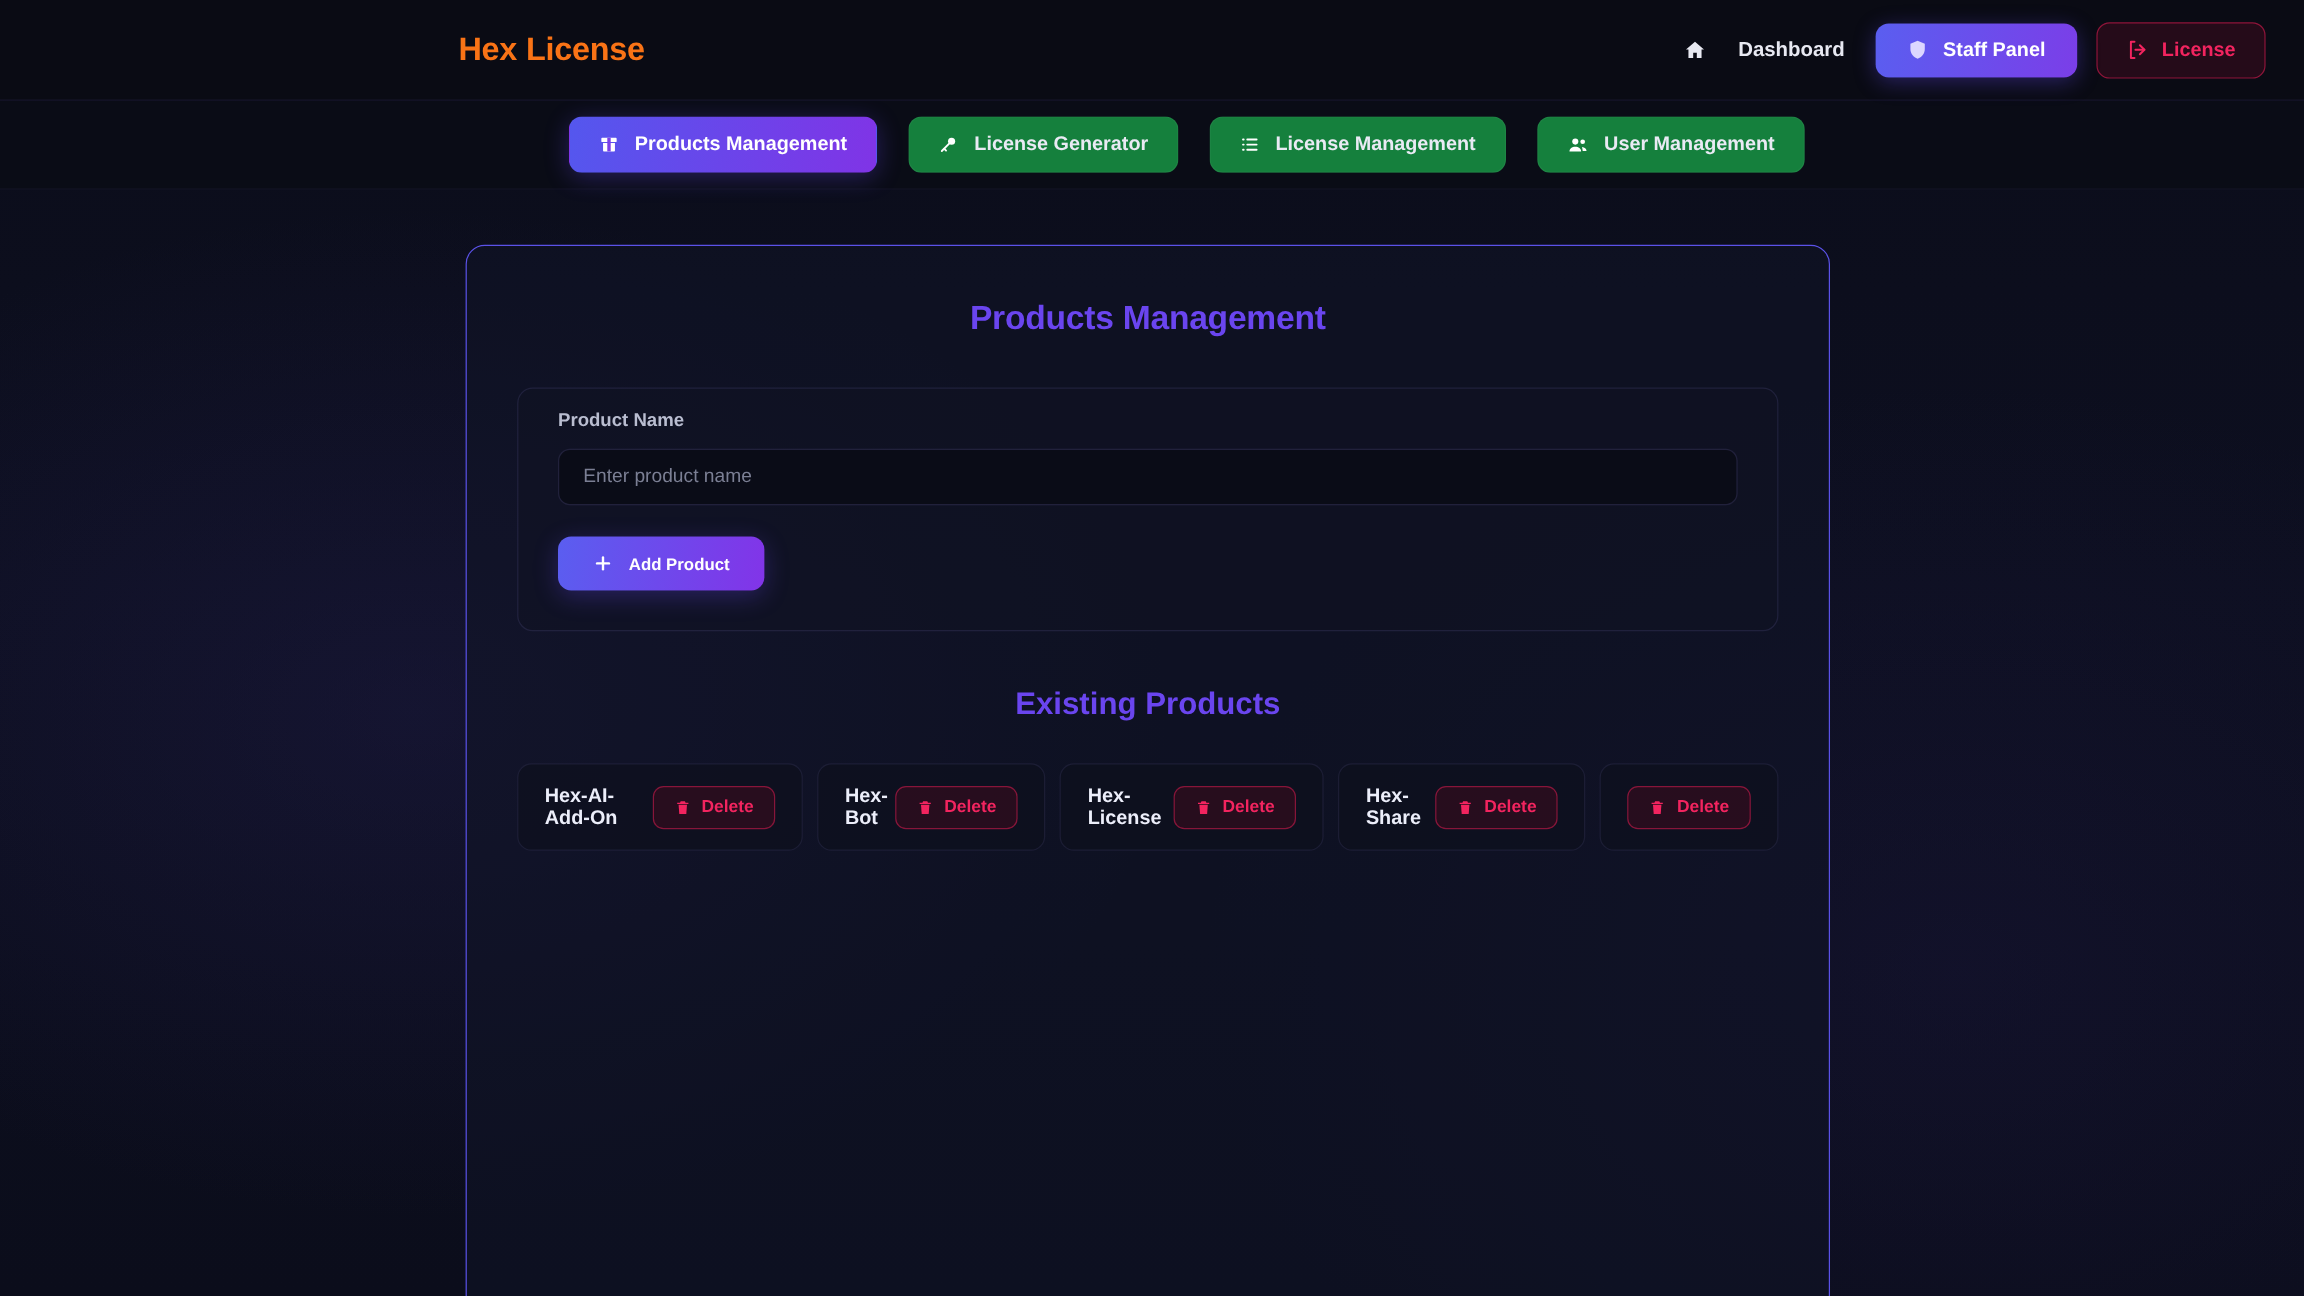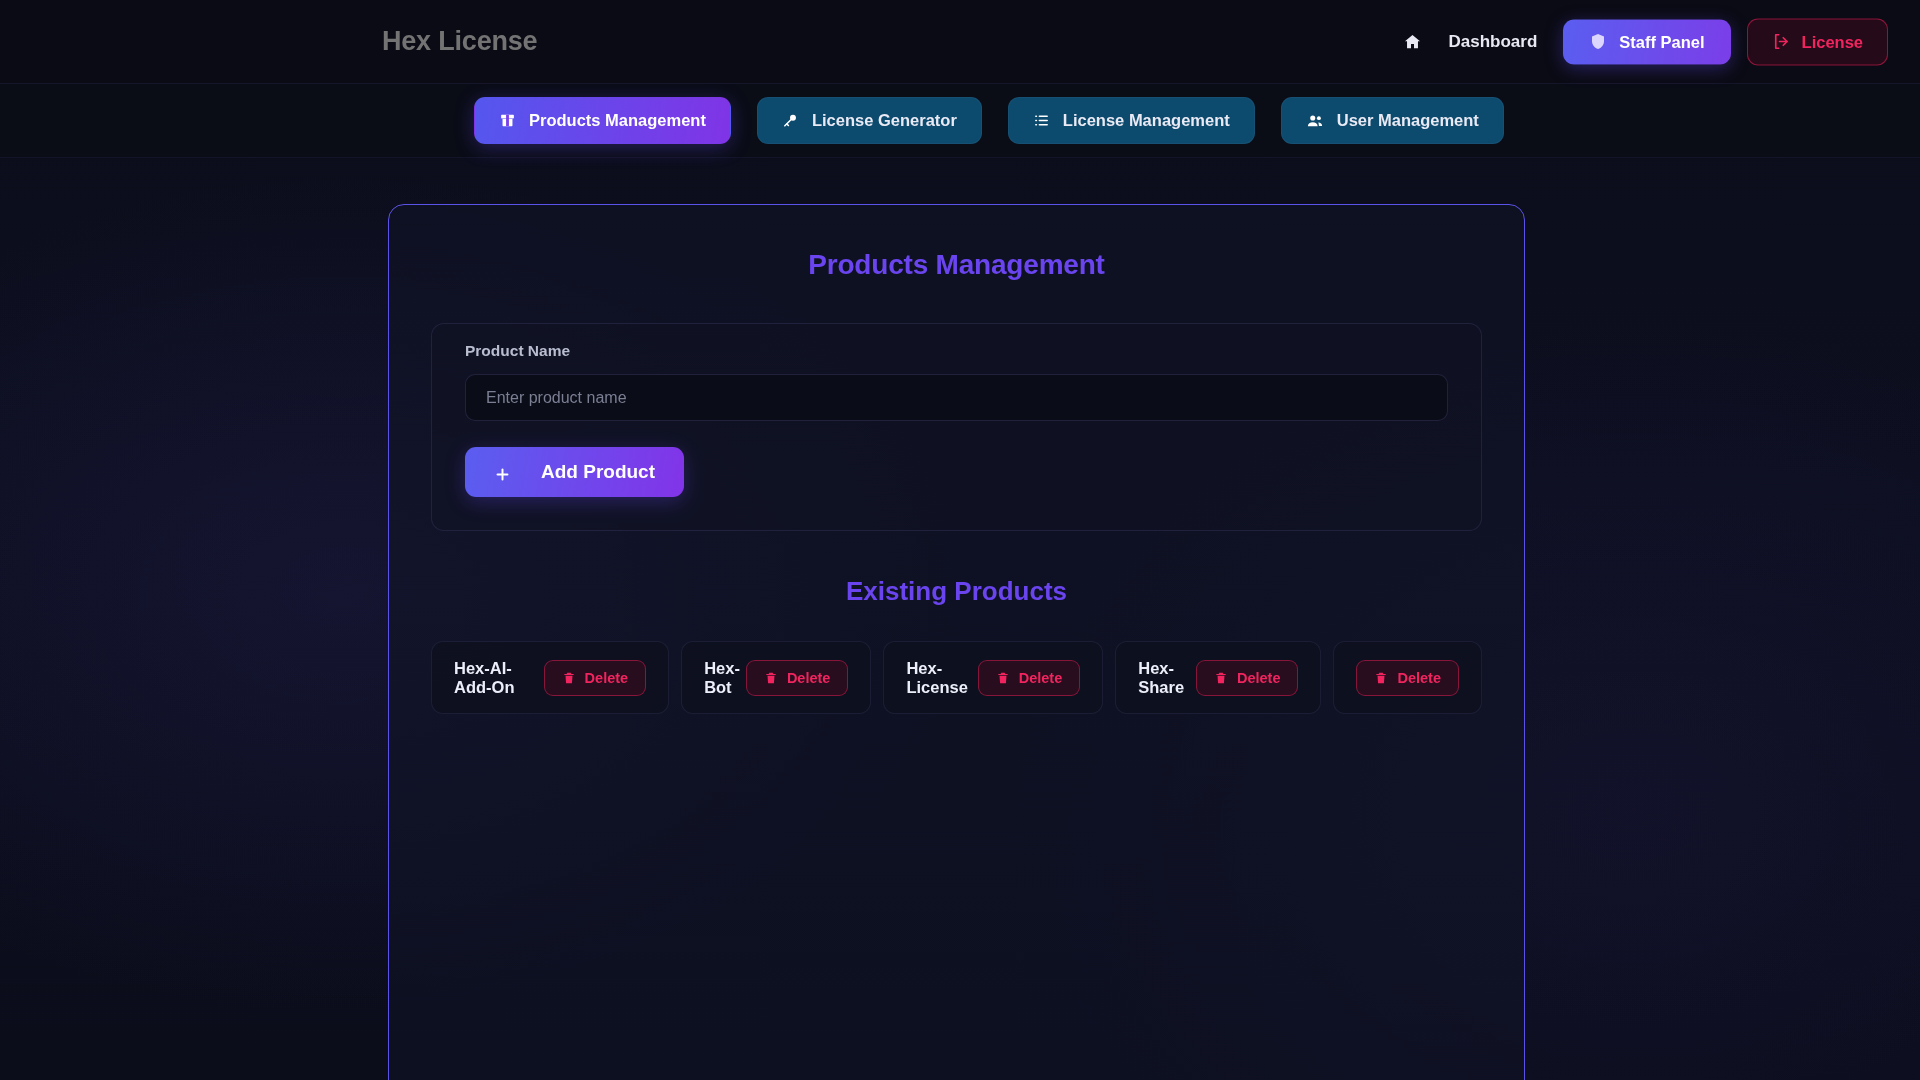--- a/index.html
+++ b/index.html
@@ -19,21 +19,21 @@
   
   .topbar{
     position:relative; height:84px; width:100%;
     background:#0a0b14;
     border-bottom:1px solid rgba(90,80,160,0.16);
     display:flex; align-items:center;
   }
   .brand{
     margin-left:382px;
     font-size:27px; font-weight:bold; letter-spacing:-0.2px;
-    color:#737373;
+    color:#f97316;
   }
   .topbar-right{
     position:absolute; right:32px; top:50%; transform:translateY(-50%);
     display:flex; align-items:center; gap:16px;
   }
   .dash-link{
     display:flex; align-items:center; gap:26px;
     color:#e8e9f2; font-size:17px; font-weight:bold;
     padding:6px 10px; cursor:pointer;
   }
@@ -59,21 +59,21 @@
     height:74px; width:100%;
     background:#0a0c16;
     border-bottom:1px solid rgba(90,80,160,0.13);
     display:flex; align-items:center; gap:26px;
     padding-left:474px;
   }
   .tab{
     display:flex; align-items:center; gap:13px;
     padding:13px 24px; border-radius:11px;
     font-size:16.5px; font-weight:bold; color:#e9eaf4;
-    background:#0c4a6e; border:1px solid rgba(255,255,255,0.045);
+    background:#15803d; border:1px solid rgba(255,255,255,0.045);
     cursor:pointer; white-space:nowrap;
   }
   .tab.active{
     background:linear-gradient(100deg,#5457ee 0%,#8034e6 100%);
     border:1px solid transparent; color:#fff;
     box-shadow:0 4px 20px rgba(98,70,235,0.32);
   }
 
   
   .stage{ position:relative; width:100%; height:922px; }
@@ -107,24 +107,24 @@
     border:1px solid rgba(120,110,190,0.22);
     border-radius:10px;
     padding:0 20px;
     color:#e6e7f0; font-size:16px;
     font-family:"Liberation Sans", sans-serif;
     outline:none;
   }
   .text-input::placeholder{ color:#7b7f94; }
   .btn-add{
     margin-top:26px;
-    display:inline-flex; align-items:flex-end; gap:30px;
+    display:inline-flex; align-items:flex-end; gap:13px;
     padding:14px 29px; border-radius:11px; border:none;
     background:linear-gradient(100deg,#5a5ef0 0%,#8234e8 100%);
-    color:#fff; font-size:19px; font-weight:bold;
+    color:#fff; font-size:14px; font-weight:bold;
     font-family:"Liberation Sans", sans-serif;
     cursor:pointer;
     box-shadow:0 5px 20px rgba(98,70,235,0.30);
   }
 
   .section-title{
     text-align:center; margin-top:45px;
     font-size:26px; font-weight:bold; color:#6a45ef;
   }
 

